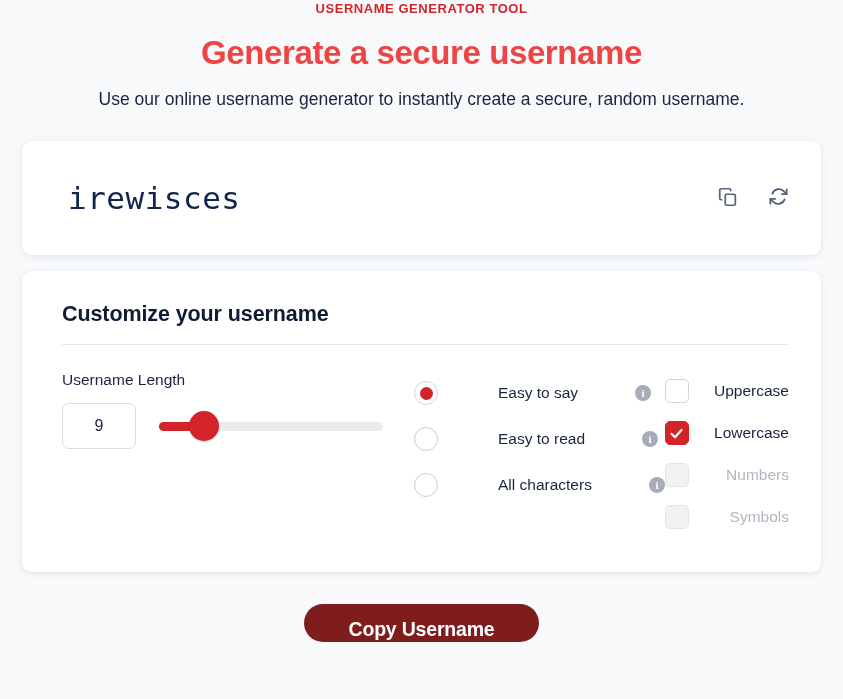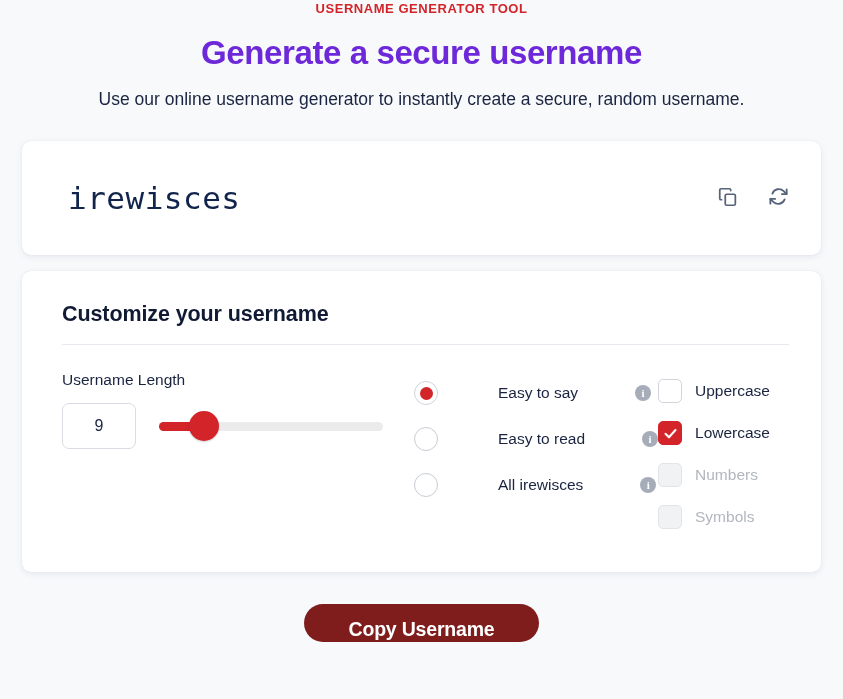--- a/index.html
+++ b/index.html
@@ -27,21 +27,21 @@
     font-weight: bold;
     letter-spacing: 0.55px;
     color: #d3242a;
     text-transform: uppercase;
     line-height: 18px;
     margin: 0;
   }
   .headline {
     font-size: 33px;
     font-weight: bold;
-    color: #6d28d9;
+    color: #ef4444;
     letter-spacing: -0.4px;
     margin: 16px 0 0 0;
     line-height: 38px;
   }
   .subhead {
     font-size: 17.5px;
     color: #1a2440;
     margin: 15px 0 0 0;
     line-height: 24px;
     font-weight: normal;
@@ -234,20 +234,21 @@
 
   
   .check-col {
     flex: 1 1 auto;
   }
   .check-item {
     display: flex;
     align-items: center;
     height: 42px;
     cursor: pointer;
+    justify-content: space-between;
   }
   .check-box {
     flex: 0 0 auto;
     width: 24px;
     height: 24px;
     border-radius: 5px;
     border: 1.6px solid #d2d5dc;
     background: #fff;
     display: flex;
     align-items: center;
@@ -357,21 +358,21 @@
         <span class="radio-mark">
             <span class="radio-dot"></span>
           </span>
         <span class="radio-label">Easy to read</span>
         <span class="info-icon">i</span>
       </div>
       <div class="radio-item">
         <span class="radio-mark">
             <span class="radio-dot"></span>
           </span>
-        <span class="radio-label">All irewisces</span>
+        <span class="radio-label">All characters</span>
         <span class="info-icon">i</span>
       </div>
     </div>
 
     <div class="check-col">
       <div class="check-item">
         <span class="check-box">
           
         </span>
         <span class="check-label">Uppercase</span>

